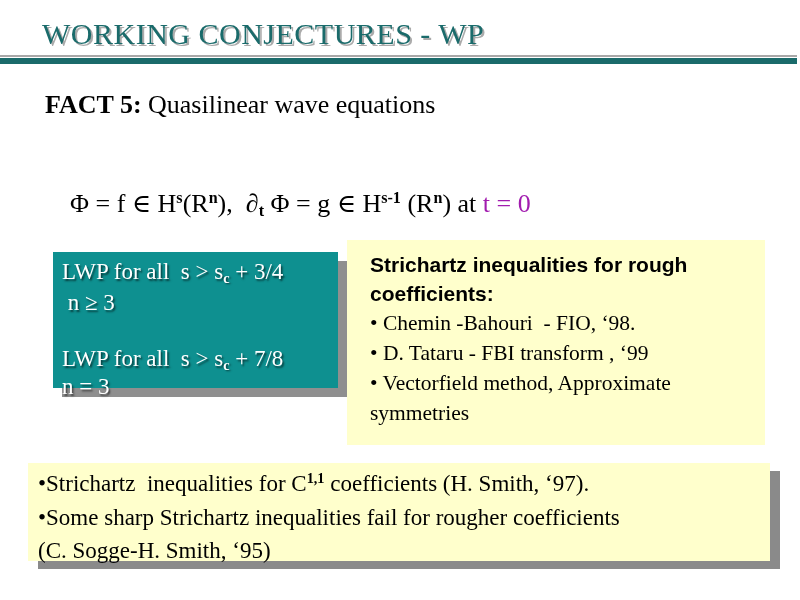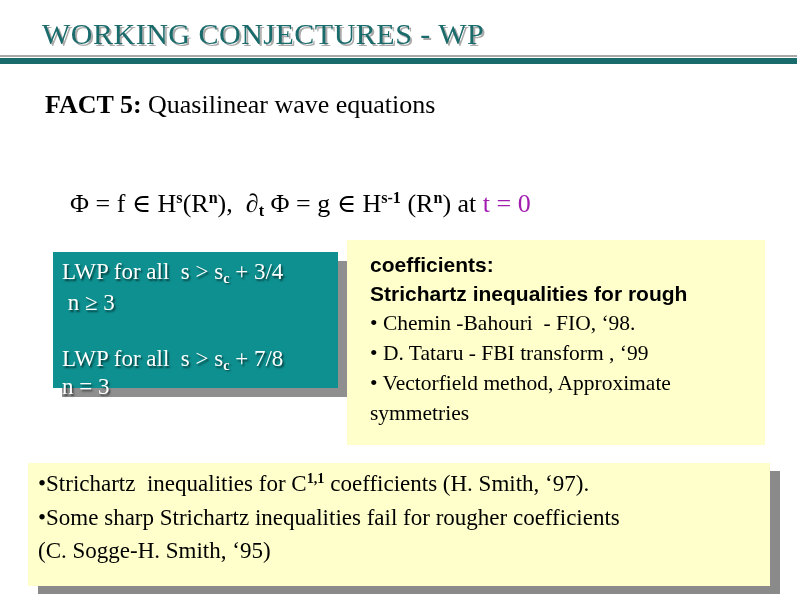--- a/index.html
+++ b/index.html
@@ -42,21 +42,21 @@
     position:absolute; left:347px; top:240px; width:418px; height:205px;
     box-sizing:border-box; background:#FFFFCC; padding:10px 0 0 23px; color:#000;
   }
   .ybold {
     font-family:"Liberation Sans","DejaVu Sans",sans-serif;
     font-weight:bold; font-size:21px; line-height:29px; white-space:pre;
   }
   .yserif { font-size:21.5px; line-height:30px; white-space:pre; }
 
   .bottombox {
-    position:absolute; left:28px; top:463px; width:742px; height:123px;
+    position:absolute; left:28px; top:463px; width:742px; height:98px;
     box-sizing:border-box; background:#FFFFCC; padding:4px 0 0 10px; color:#000;
     box-shadow:10px 8px 0 #8A8A8A;
   }
   .bline { font-size:23px; line-height:33.5px; white-space:pre; }
 </style>
 </head>
 <body>
 
 <div id="slide">
 
@@ -65,22 +65,22 @@
   <div class="rule-thick"></div>
 
   <div class="fact"><span class="b">FACT 5:</span><span> Quasilinear wave equations</span></div>
 
   <div class="eq eq2"><span>Φ = f ∈ H</span><sup>s</sup><span>(R</span><sup>n</sup><span>),  ∂</span><sub>t</sub><span> Φ = g ∈ H</span><sup>s-1</sup><span> (R</span><sup>n</sup><span>) at </span><span class="red">t = 0</span></div>
 
   <div class="tealbox box1"><span>LWP for all  s &gt; s</span><sub>c</sub><span> + 3/4</span><br><span> n ≥ 3</span></div>
   <div class="tealbox box2"><span>LWP for all  s &gt; s</span><sub>c</sub><span> + 7/8</span><br><span>n = 3</span></div>
 
   <div class="rightbox">
+    <div class="ybold">Strichartz inequalities for rough</div>
     <div class="ybold">coefficients:</div>
-    <div class="ybold">Strichartz inequalities for rough</div>
     <div class="yserif">• Chemin -Bahouri  - FIO, ‘98.</div>
     <div class="yserif">• D. Tataru - FBI transform , ‘99</div>
     <div class="yserif">• Vectorfield method, Approximate</div>
     <div class="yserif">symmetries</div>
   </div>
 
   <div class="bottombox">
     <div class="bline"><span>•Strichartz  inequalities for C</span><sup>1,1</sup><span> coefficients (H. Smith, ‘97).</span></div>
     <div class="bline">•Some sharp Strichartz inequalities fail for rougher coefficients</div>
     <div class="bline">(C. Sogge-H. Smith, ‘95)</div>

